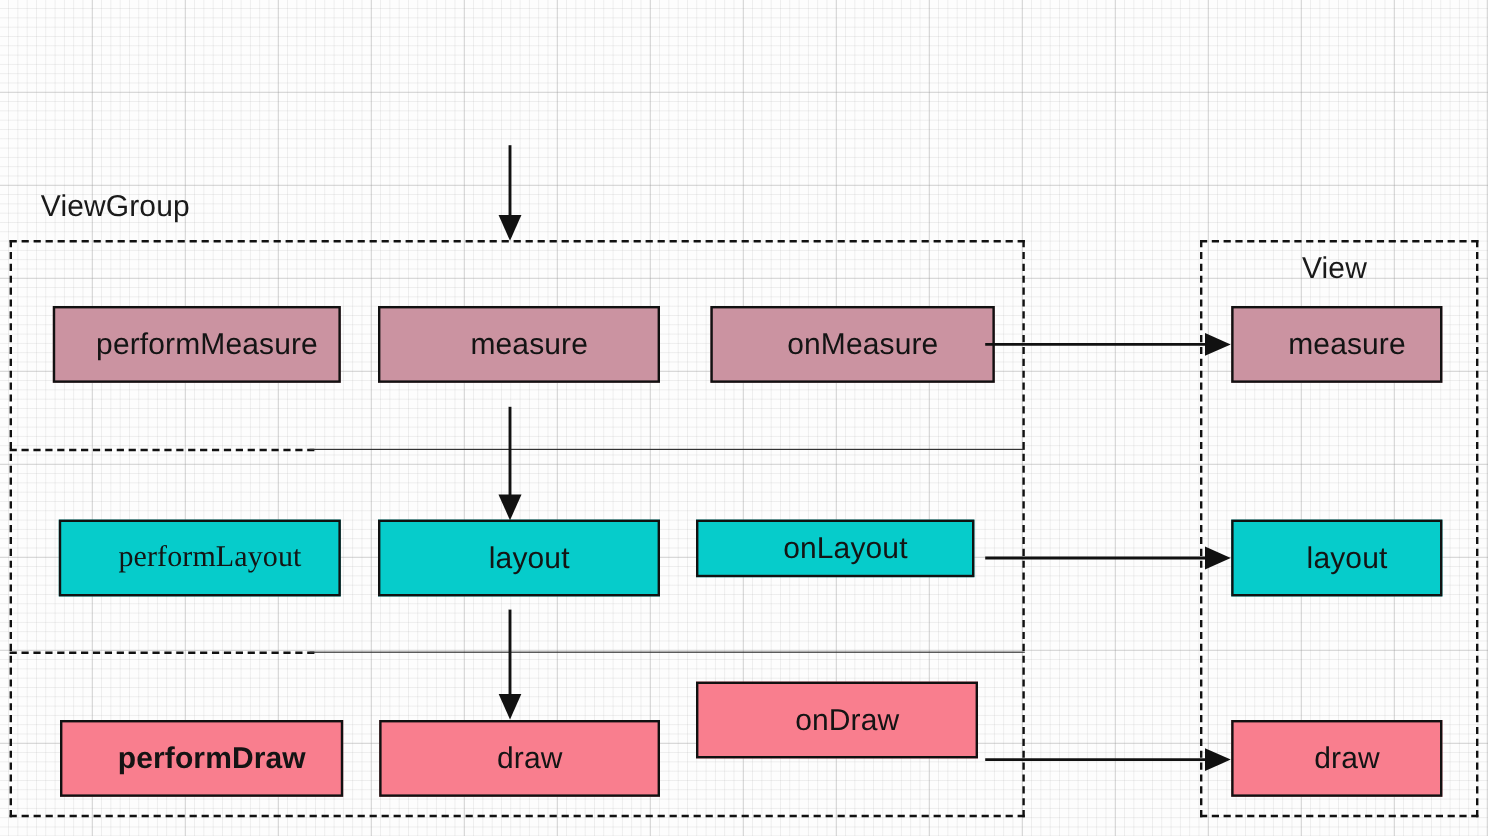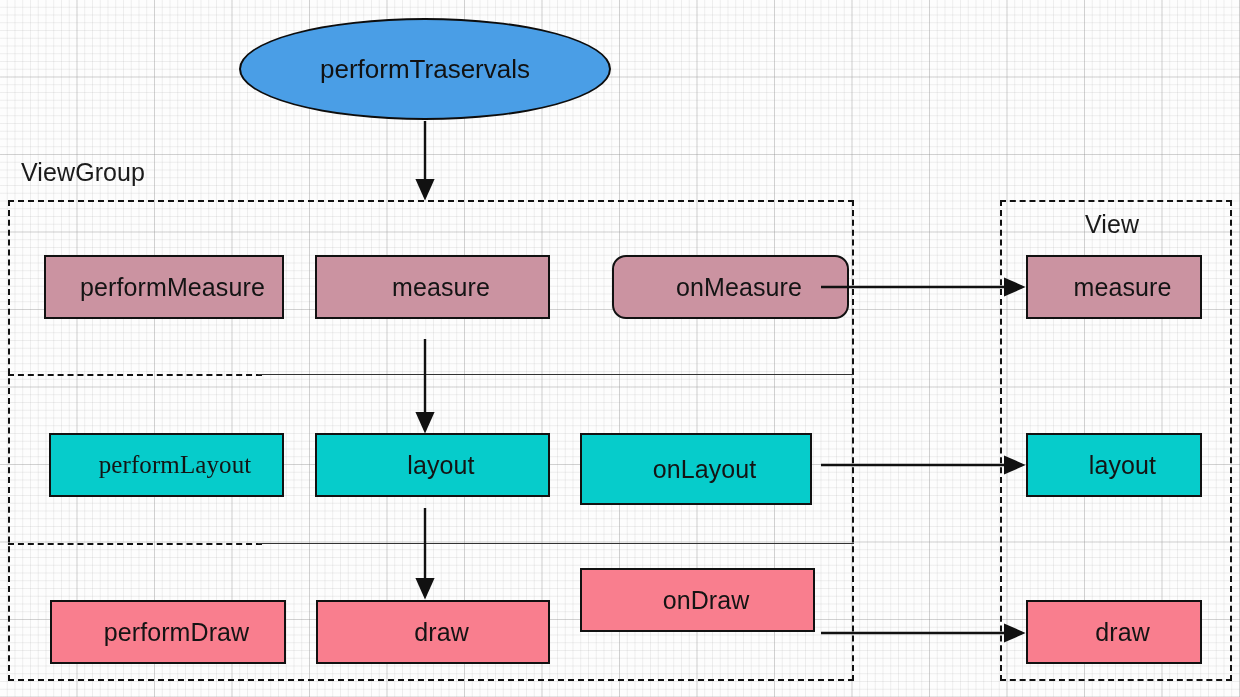--- a/index.html
+++ b/index.html
@@ -96,41 +96,40 @@
   }
 </style>
 </head>
 <body>
 
 <div id="canvas" style="width: 1240px; height: 697px;">
 
   <div class="group-panel" id="panel-viewgroup" style="left: 8px; top: 200px; width: 846px; height: 481px;"></div>
   <div class="group-panel" id="panel-view" style="left: 1000px; top: 200px; width: 232px; height: 481px;"></div>
 
-  <div class="group-caption" id="caption-viewgroup" style="left: 21px; top: 158px;">ViewGroup</div>
+  <div class="group-caption" id="caption-viewgroup" style="left: 34px; top: 158px;">ViewGroup</div>
   <div class="group-caption" id="caption-view" style="left: 1085px; top: 210px; text-align: right;">View</div>
 
 
   <div class="sep-dashed" id="sep0-dashed" style="left: 8px; top: 374px; width: 254px;"></div>
   <div class="sep-solid" id="sep0-solid" style="left: 258px; top: 374px; width: 596px;"></div>
   <div class="sep-dashed" id="sep1-dashed" style="left: 8px; top: 543px; width: 254px;"></div>
   <div class="sep-solid" id="sep1-solid" style="left: 258px; top: 543px; width: 596px;"></div>
 
-  <div class="ellipse-node" id="node-ellipse" style="left: 239px; top: 18px; width: 372px; height: 102px; background: rgb(74, 158, 230);">performTraservals</div>
 
   <div id="nodes">
       <div class="box-node" style="left: 44px; top: 255px; width: 240px; height: 64px; background: rgb(203, 147, 161);">performMeasure</div>
       <div class="box-node" style="left: 315px; top: 255px; width: 235px; height: 64px; background: rgb(203, 147, 161);">measure</div>
-      <div class="box-node" style="left: 612px; top: 255px; width: 237px; height: 64px; background: rgb(203, 147, 161); border-radius: 14px;">onMeasure</div>
+      <div class="box-node" style="left: 592px; top: 255px; width: 237px; height: 64px; background: rgb(203, 147, 161);">onMeasure</div>
       <div class="box-node" style="left: 1026px; top: 255px; width: 176px; height: 64px; background: rgb(203, 147, 161);">measure</div>
       <div class="box-node" style="left: 49px; top: 433px; width: 235px; height: 64px; background: rgb(6, 204, 203); font-family: Liberation Serif, serif;">performLayout</div>
       <div class="box-node" style="left: 315px; top: 433px; width: 235px; height: 64px; background: rgb(6, 204, 203);">layout</div>
-      <div class="box-node" style="left: 580px; top: 433px; width: 232px; height: 72px; background: rgb(6, 204, 203);">onLayout</div>
+      <div class="box-node" style="left: 580px; top: 433px; width: 232px; height: 48px; background: rgb(6, 204, 203);">onLayout</div>
       <div class="box-node" style="left: 1026px; top: 433px; width: 176px; height: 64px; background: rgb(6, 204, 203);">layout</div>
-      <div class="box-node" style="left: 50px; top: 600px; width: 236px; height: 64px; background: rgb(249, 126, 142);">performDraw</div>
+      <div class="box-node" style="left: 50px; top: 600px; width: 236px; height: 64px; background: rgb(249, 126, 142); font-weight: bold;">performDraw</div>
       <div class="box-node" style="left: 316px; top: 600px; width: 234px; height: 64px; background: rgb(249, 126, 142);">draw</div>
       <div class="box-node" style="left: 580px; top: 568px; width: 235px; height: 64px; background: rgb(249, 126, 142);">onDraw</div>
       <div class="box-node" style="left: 1026px; top: 600px; width: 176px; height: 64px; background: rgb(249, 126, 142);">draw</div>
     </div>
 
   <svg id="arrows" viewBox="0 0 1240 697" xmlns="http://www.w3.org/2000/svg">
     <defs>
       <marker id="arrowhead" markerWidth="9" markerHeight="9" refX="7.5" refY="4" orient="auto" markerUnits="strokeWidth">
         <path d="M0,0 L9,4 L0,8 z" fill="#111111"></path>
       </marker>

